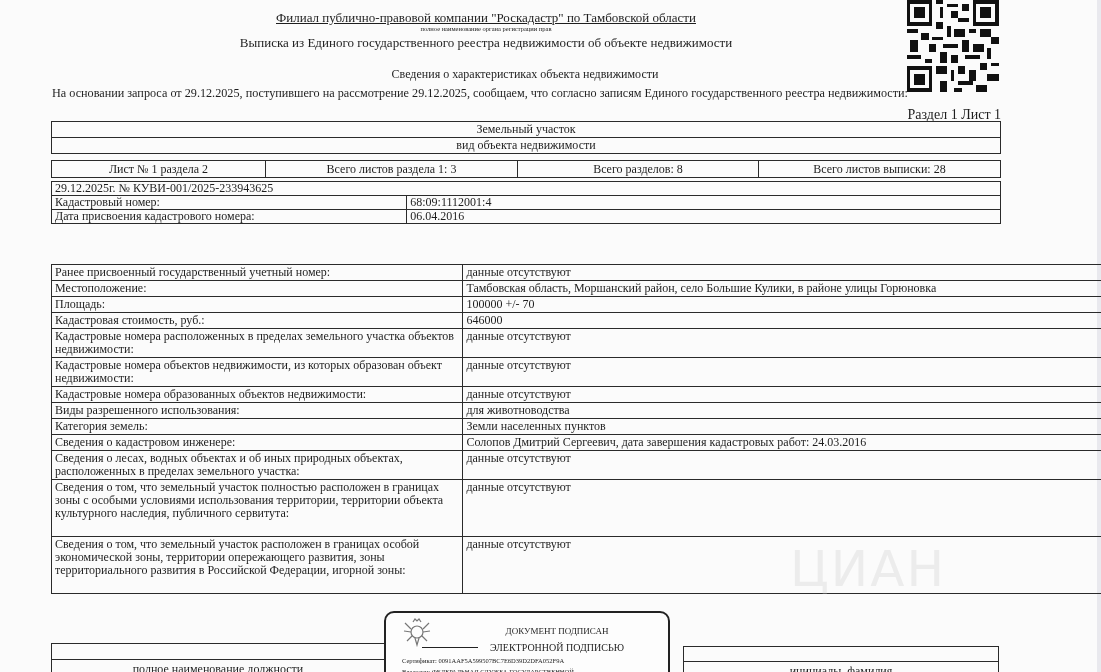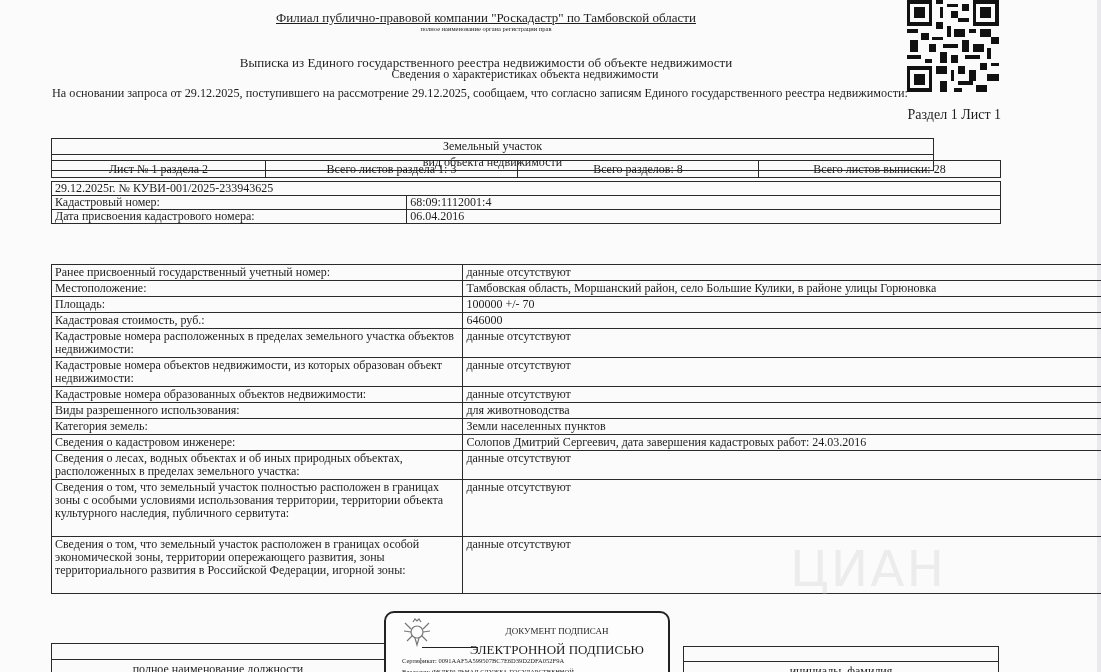--- a/index.html
+++ b/index.html
@@ -6,50 +6,50 @@
     body {
       width: 1101px; height: 672px; overflow: hidden; position: relative;
       background: #fbfbfb;
       font-family: "Liberation Serif", "DejaVu Serif", serif;
       color: #1e1e1e;
     }
     .abs { position: absolute; }
     .center { text-align: center; }
     .org { left: 0; width: 972px; top: 10px; font-size: 13px; text-decoration: underline; }
     .org-sub { left: 0; width: 972px; top: 25px; font-size: 6.5px; }
-    .doc-title { left: 0; width: 972px; top: 35px; font-size: 13px; margin-top: 20px; }
+    .doc-title { left: 0; width: 972px; top: 35px; font-size: 13px; }
     .sec-title { left: 0; width: 1050px; top: 67px; font-size: 12px; }
     .basis { left: 52px; top: 86px; font-size: 12.2px; white-space: nowrap; }
     .section-ref { right: 100px; top: 107px; font-size: 14px; }
     .qr { left: 905px; top: 0px; width: 95px; height: 92px; }
 
     table { border-collapse: collapse; }
     td { border: 1.4px solid #2a2a2a; font-size: 12px; line-height: 13px; padding: 1px 3px 1px 3px; vertical-align: top; }
-    .t-type { left: 51px; top: 138px; width: 883px; border-radius: 12px; }
+    .t-type { left: 51px; top: 121px; width: 950px; border-radius: 12px; }
     .t-type td { text-align: center; height: 15px; padding: 0; line-height: 15px; }
     .t-sheets { left: 51px; top: 160px; width: 950px; }
     .t-sheets td { text-align: center; height: 16px; padding: 0; line-height: 16px; }
     .t-head { left: 51px; top: 181px; width: 950px; }
     .t-head td { height: 13px; padding: 0 3px; line-height: 13px; }
     .t-main { left: 51px; top: 264px; width: 1100px; }
     .c1 { width: 349px; }
     .c2 { width: 588px; }
 
     .sig-left { left: 51px; top: 643px; width: 332px; height: 40px; border: 1.4px solid #2a2a2a; }
     .sig-left .line { position: absolute; left: 0; right: 0; top: 15px; border-top: 1.4px solid #2a2a2a; }
     .sig-left .lbl { position: absolute; left: 0; right: 0; top: 18px; text-align: center; font-size: 12px; }
     .sig-right { left: 683px; top: 646px; width: 314px; height: 40px; border: 1.4px solid #2a2a2a; }
     .sig-right .line { position: absolute; left: 0; right: 0; top: 14px; border-top: 1.4px solid #2a2a2a; }
     .sig-right .lbl { position: absolute; left: 0; right: 0; top: 17px; text-align: center; font-size: 12px; }
     .sig-vline { left: 667px; top: 646px; width: 0; height: 30px; border-left: 1.4px solid #2a2a2a; }
 
     .stamp { left: 384px; top: 611px; width: 282px; height: 80px; border: 2px solid #222; border-radius: 10px; background: #fdfdfd; }
     .stamp .emblem { position: absolute; left: 16px; top: 4px; width: 30px; height: 30px; }
     .stamp .s1 { position: absolute; left: 60px; right: 0; top: 13px; text-align: center; font-size: 9px; }
-    .stamp .s2 { position: absolute; left: 60px; right: 0; top: 29px; text-align: center; font-size: 13px; }
+    .stamp .s2 { position: absolute; left: 60px; right: 0; top: 29px; text-align: center; font-size: 10px; }
     .stamp .s3 { position: absolute; left: 16px; top: 44px; font-size: 6.5px; white-space: nowrap; }
     .stamp .s4 { position: absolute; left: 16px; top: 55px; font-size: 6.5px; white-space: nowrap; }
     .stamp .rule1 { position: absolute; left: 36px; width: 56px; top: 34px; border-top: 1.2px solid #222; }
     .watermark { left: 790px; top: 540px; font-family: "DejaVu Sans", sans-serif; font-size: 50px; color: rgba(210,210,210,0.35); letter-spacing: 2px; }
     .right-edge { left: 1097px; top: 0; width: 4px; height: 672px; background: #e9e9ee; }
   </style>
 </head>
 <body>
 
 <div class="abs right-edge"></div>

